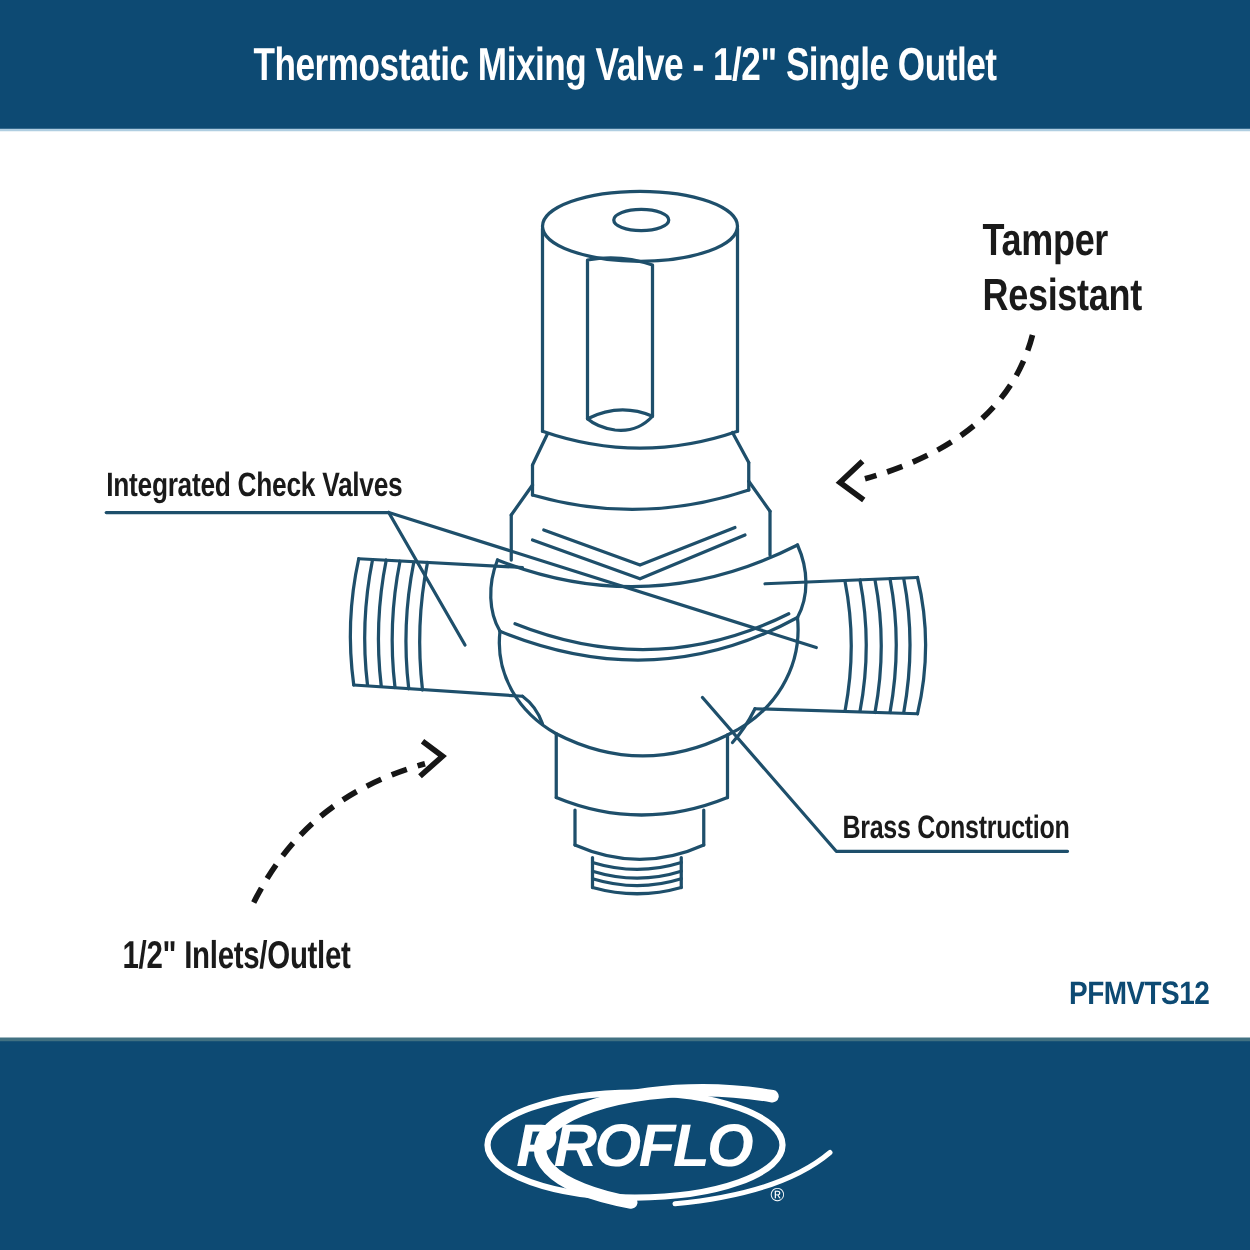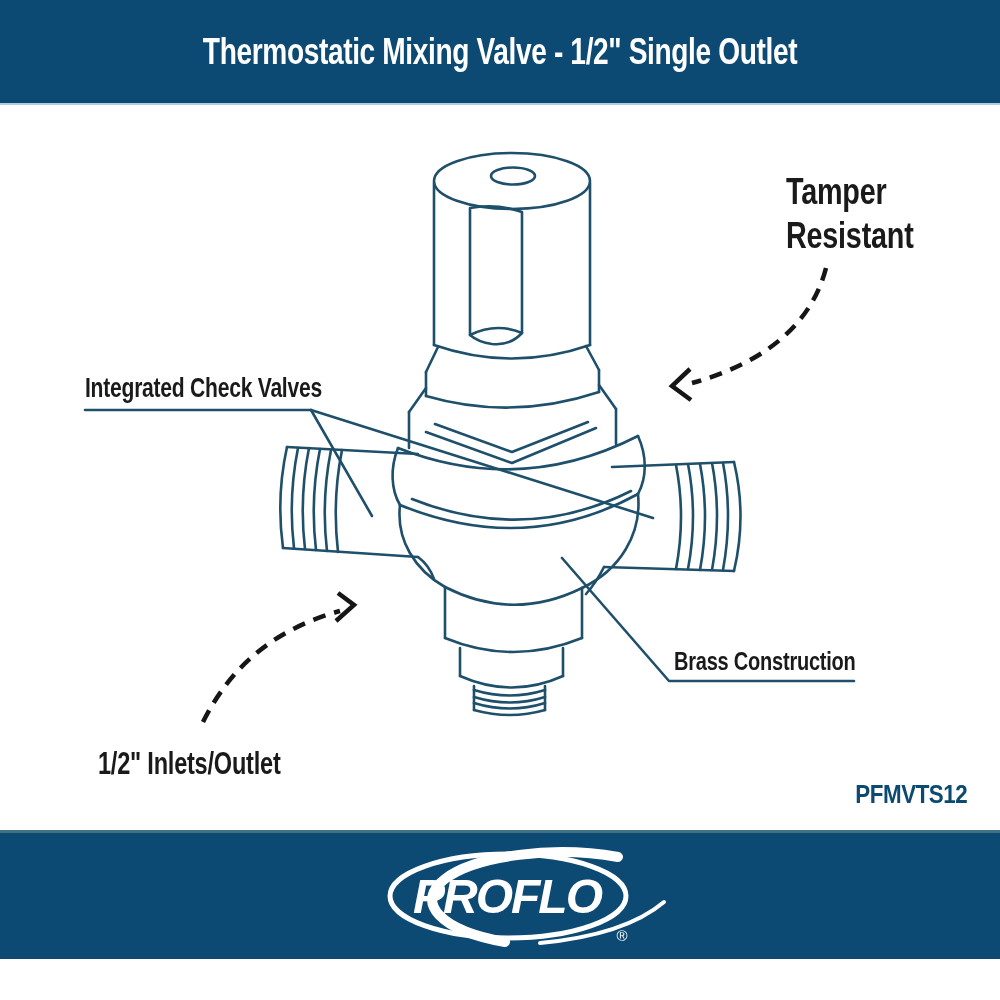--- a/index.html
+++ b/index.html
@@ -5,21 +5,21 @@
   html,body{margin:0;padding:0;}
   body{
     width:1000px;height:1000px;overflow:hidden;background:#fff;
     font-family:"Liberation Sans",sans-serif;
   }
   .page{position:relative;width:1000px;height:1000px;background:#fff;}
 
   .banner{position:absolute;left:0;width:1000px;background:#0d4a73;}
   .banner.top{top:0;height:103px;display:flex;align-items:center;justify-content:center;
     box-shadow:0 2px 0 rgba(150,190,215,.75);}
-  .banner.bottom{top:833px;height:126px;display:flex;align-items:center;justify-content:flex-start;
+  .banner.bottom{top:833px;height:167px;display:flex;align-items:center;justify-content:flex-start;
     box-shadow:0 -3px 0 rgba(32,88,108,.85);}
 
   .title{margin:0;color:#fff;font-size:37px;font-weight:bold;letter-spacing:-.5px;
     white-space:nowrap;transform:scaleX(.76);}
 
   svg.diagram{position:absolute;left:0;top:0;}
 
   .label{position:absolute;color:#1a1a1a;font-weight:bold;transform-origin:0 0;letter-spacing:-.3px;}
   .label.tamper{left:786px;top:170px;font-size:36px;line-height:44px;width:172px;transform:scaleX(.80);}
   .label.icv{left:85px;top:373px;font-size:27px;white-space:nowrap;transform:scaleX(.78);}

